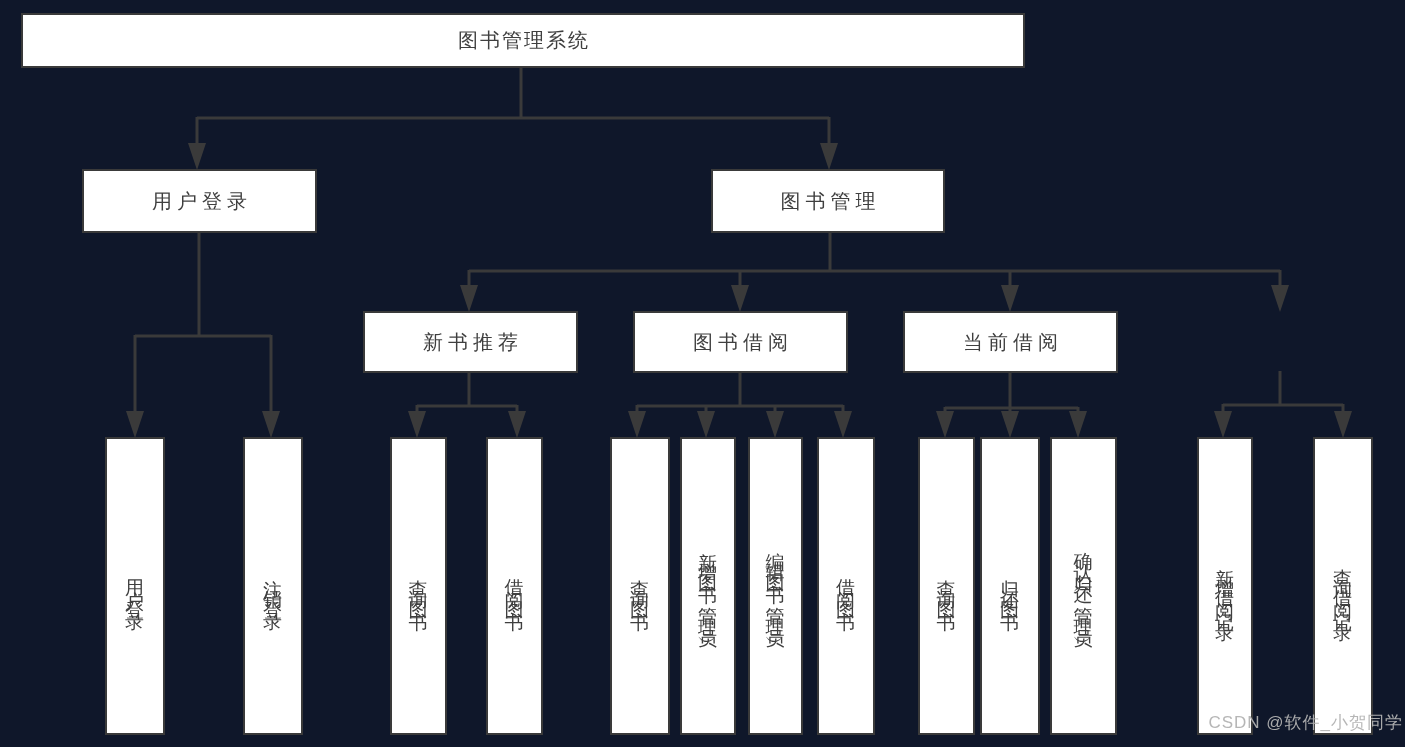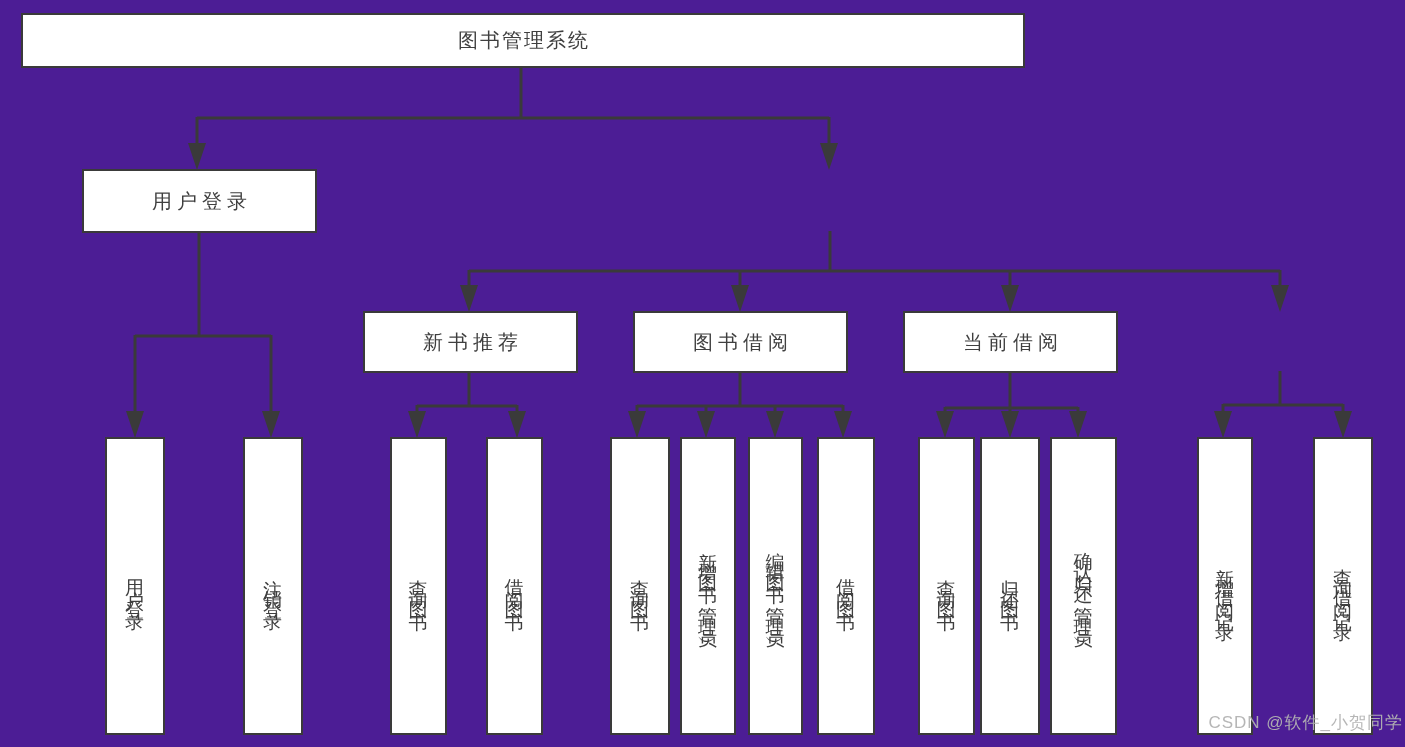--- a/index.html
+++ b/index.html
@@ -1,19 +1,19 @@
 <!DOCTYPE html>
 <html><head>
 <meta charset="utf-8">
 <style>
   html,body{margin:0;padding:0;background:#fff;}
   .canvas{
     position:relative;
     width:1405px;height:747px;
-    background:#4c1d95;
+    background:#0f172a;
     overflow:hidden;
     font-family:"Liberation Sans","DejaVu Sans",sans-serif;
   }
   .edges{position:absolute;left:0;top:0;z-index:1;}
   .hbox{
     position:absolute;z-index:2;
     box-sizing:border-box;
     background:#ffffff;
     border:2.5px solid #3a3a3a;
     display:flex;align-items:center;justify-content:center;
@@ -113,20 +113,21 @@
       <polygon points="1001,411 1019,411 1010,438"></polygon>
       <polygon points="1069,411 1087,411 1078,438"></polygon>
       <polygon points="1214,411 1232,411 1223,438"></polygon>
       <polygon points="1334,411 1352,411 1343,438"></polygon>
     </g>
   </svg>
 
   <div class="hbox root" style="left:21px;top:13px;width:1004px;height:55px;">图书管理系统</div>
 
   <div class="hbox" style="left:82px;top:169px;width:235px;height:64px;">用户登录</div>
+  <div class="hbox" style="left:711px;top:169px;width:234px;height:64px;">图书管理</div>
 
   <div class="hbox" style="left:363px;top:311px;width:215px;height:62px;">新书推荐</div>
   <div class="hbox" style="left:633px;top:311px;width:215px;height:62px;">图书借阅</div>
   <div class="hbox" style="left:903px;top:311px;width:215px;height:62px;text-align:center;">当前借阅</div>
 
   <div class="vbox" style="left:105px;top:437px;width:60px;height:298px;">
     <span>用户登录</span>
     </div>
   <div class="vbox" style="left:243px;top:437px;width:60px;height:298px;">
     <span>注销登录</span>

